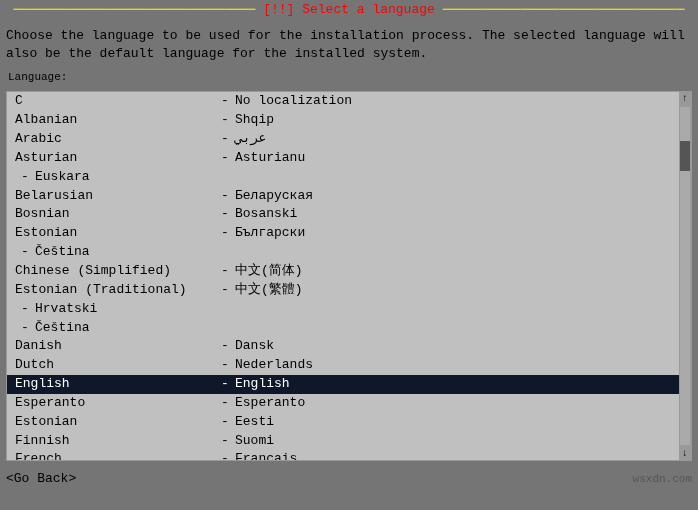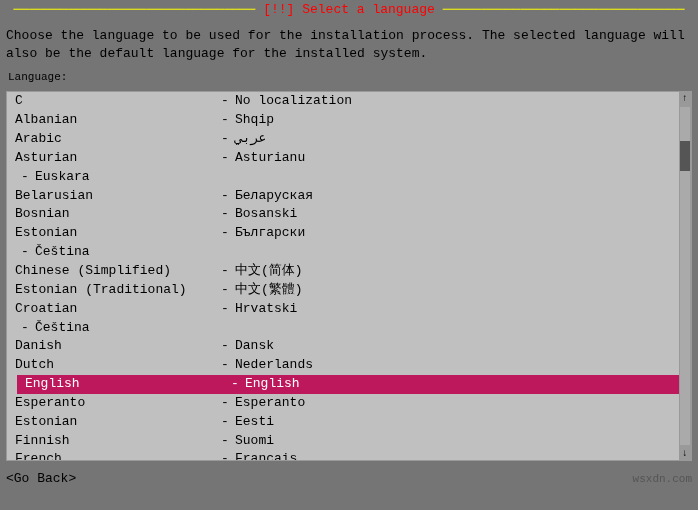--- a/index.html
+++ b/index.html
@@ -60,23 +60,22 @@
     .list-item {
       display: flex;
       padding: 0 8px;
       line-height: 1.45;
       cursor: pointer;
       color: #000000;
       white-space: nowrap;
     }
 
     .list-item.selected {
-      background-color: #be185d;
+      background-color: #0f172a;
       color: #ffffff;
-      margin-left: 10px;
     }
 
     .list-item .lang-name {
       width: 200px;
       display: inline-block;
     }
 
     .list-item .separator {
       width: 20px;
       display: inline-block;
@@ -207,21 +206,20 @@
         <span class="lang-name">Chinese (Simplified)</span>
         <span class="separator">-</span>
         <span class="native-name">中文(简体)</span>
       </div>
       <div class="list-item">
         <span class="lang-name">Estonian (Traditional)</span>
         <span class="separator">-</span>
         <span class="native-name">中文(繁體)</span>
       </div>
       <div class="list-item">
-        <span class="lang-name">Croatian</span>
         <span class="separator">-</span>
         <span class="native-name">Hrvatski</span>
       </div>
       <div class="list-item">
         <span class="separator">-</span>
         <span class="native-name">Čeština</span>
       </div>
       <div class="list-item">
         <span class="lang-name">Danish</span>
         <span class="separator">-</span>

